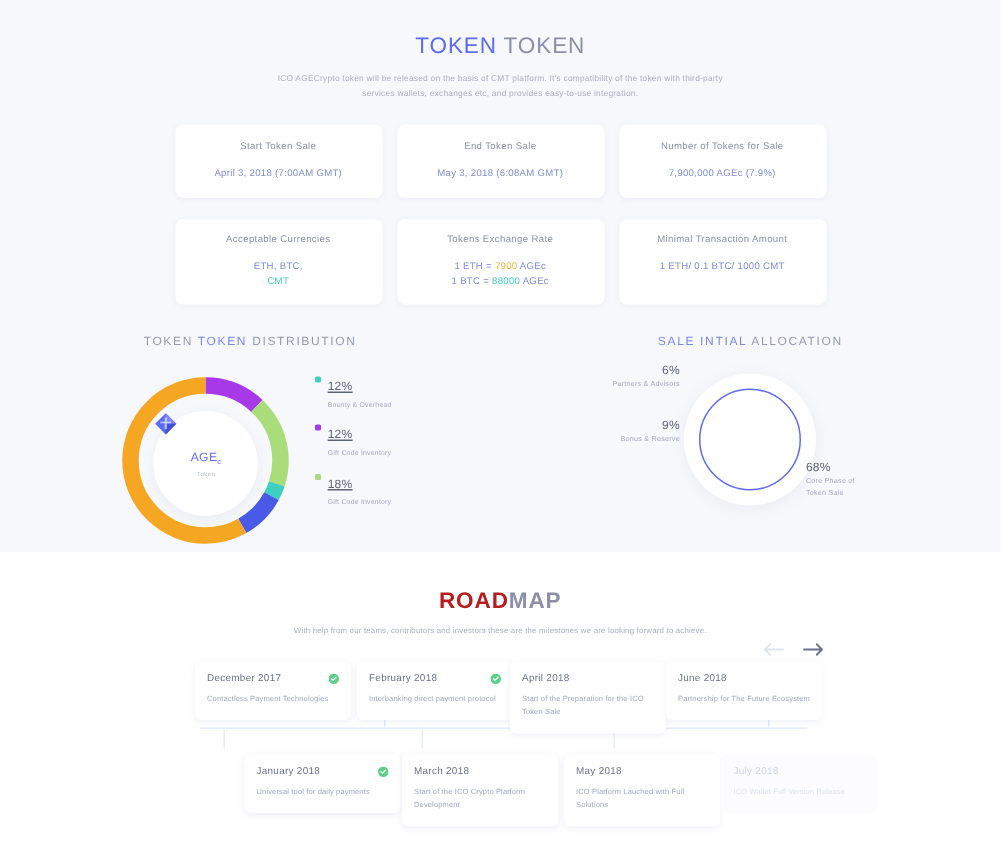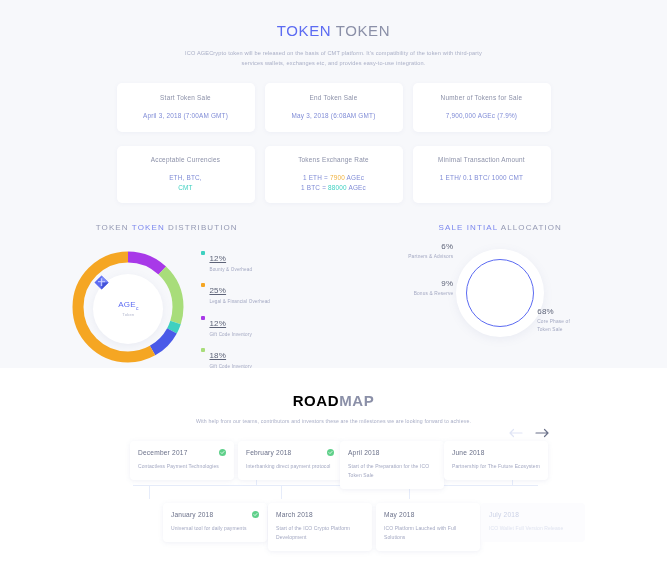--- a/index.html
+++ b/index.html
@@ -131,21 +131,21 @@
   .rlabel .p { font-size:8px; color:#5d6378; letter-spacing:0.2px; }
   .rlabel .t { font-size:4.8px; color:#a3a8c2; line-height:1.7; margin-top:2px; letter-spacing:0.15px; }
   .rlabel.right { left:152px; top:66px; }
   .rlabel.l1 { left:8px; top:1px; text-align:right; width:60px; }
   .rlabel.l2 { left:8px; top:38px; text-align:right; width:60px; }
   .rlabel.l3 { left:22px; top:78px; text-align:center; width:60px; }
 
   
   .roadmap { background:#ffffff; padding-top:24px; position:relative; }
   .rm-title { text-align:center; font-size:15px; letter-spacing:0.6px; color:#8b90a8; }
-  .rm-title .accent { color:#000000; }
+  .rm-title .accent { color:#b91c1c; }
   .rm-sub {
     margin:8px auto 0; width:290px; text-align:center;
     font-size:5.2px; line-height:1.9; color:#a9aec6; letter-spacing:0.15px;
   }
   .rm-arrows {
     position:absolute; right:118px; top:60px;
     display:flex; gap:12px; align-items:center;
   }
   .arrow { cursor:pointer; line-height:0; }
 
@@ -264,27 +264,20 @@
 
           <div class="legend">
             <div class="legend-item">
               <span class="lg-dot" style="background:#3ed0c0"></span>
               <span>
                 <span class="lg-pct">12%</span>
                 <div class="lg-label">Bounty &amp; Overhead</div>
               </span>
             </div>
             <div class="legend-item">
-              <span class="lg-dot" style="background:#f5a623"></span>
-              <span>
-                <span class="lg-pct">25%</span>
-                <div class="lg-label">Legal &amp; Financial Overhead</div>
-              </span>
-            </div>
-            <div class="legend-item">
               <span class="lg-dot" style="background:#a839e8"></span>
               <span>
                 <span class="lg-pct">12%</span>
                 <div class="lg-label">Gift Code Inventory</div>
               </span>
             </div>
             <div class="legend-item">
               <span class="lg-dot" style="background:#a8dd7a"></span>
               <span>
                 <span class="lg-pct">18%</span>

